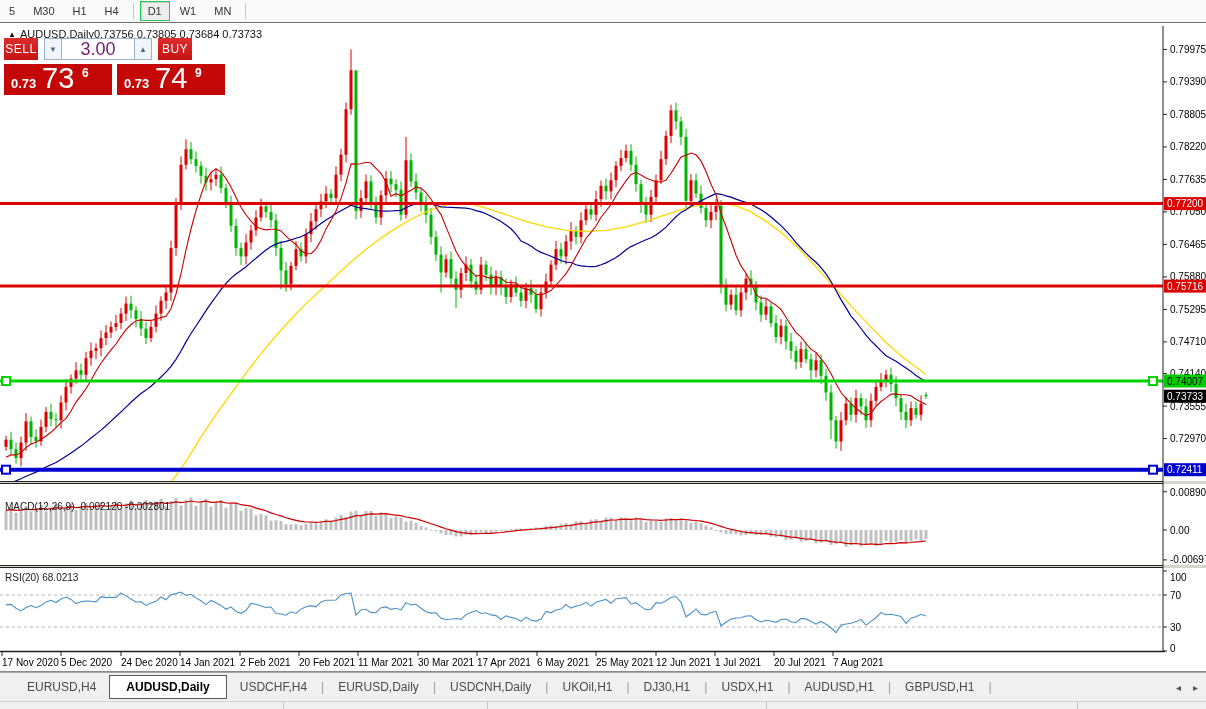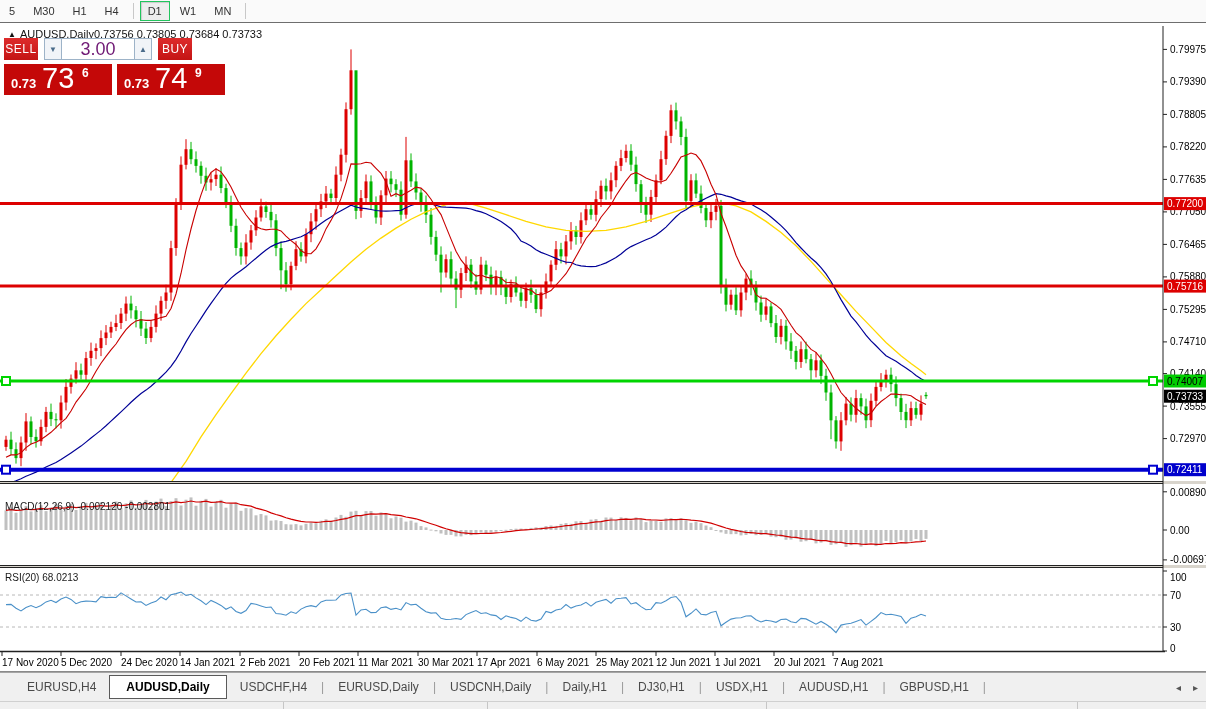--- a/index.html
+++ b/index.html
@@ -786,21 +786,21 @@
 
   <div id="tabbar">
     <div class="tab">EURUSD,H4</div>
       <div class="tab active">AUDUSD,Daily</div>
       <div class="tab">USDCHF,H4</div>
       <span class="tab-sep">|</span>
       <div class="tab">EURUSD,Daily</div>
       <span class="tab-sep">|</span>
       <div class="tab">USDCNH,Daily</div>
       <span class="tab-sep">|</span>
-      <div class="tab">Daily,H1</div>
+      <div class="tab">UKOil,H1</div>
       <span class="tab-sep">|</span>
       <div class="tab">DJ30,H1</div>
       <span class="tab-sep">|</span>
       <div class="tab">USDX,H1</div>
       <span class="tab-sep">|</span>
       <div class="tab">AUDUSD,H1</div>
       <span class="tab-sep">|</span>
       <div class="tab">GBPUSD,H1</div>
       <span class="tab-sep">|</span>
       <div id="tab-nav">

